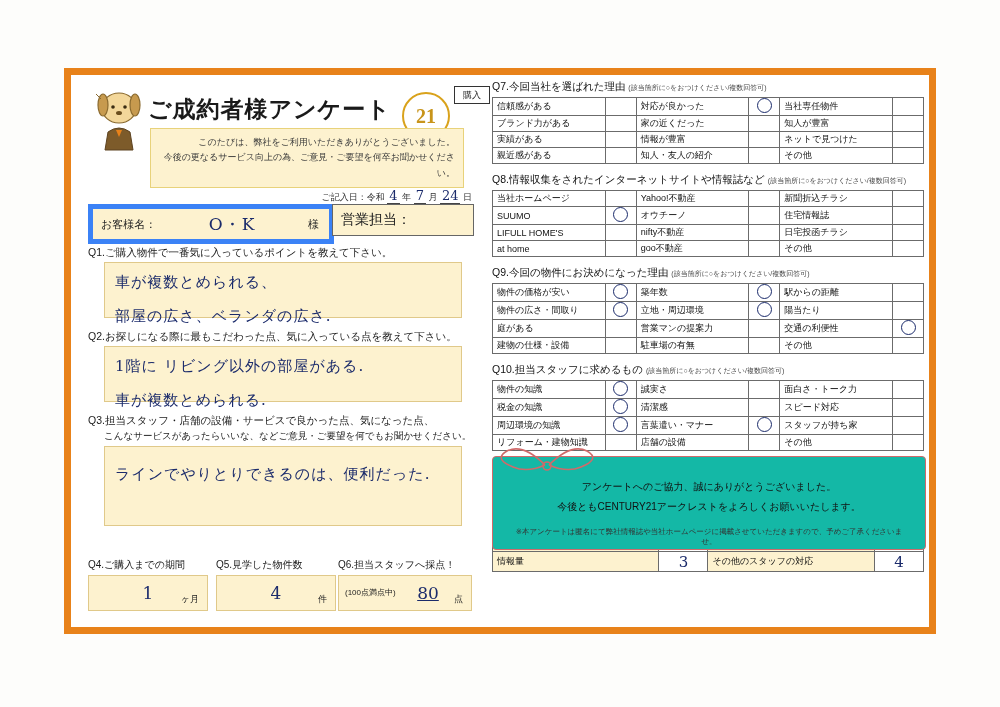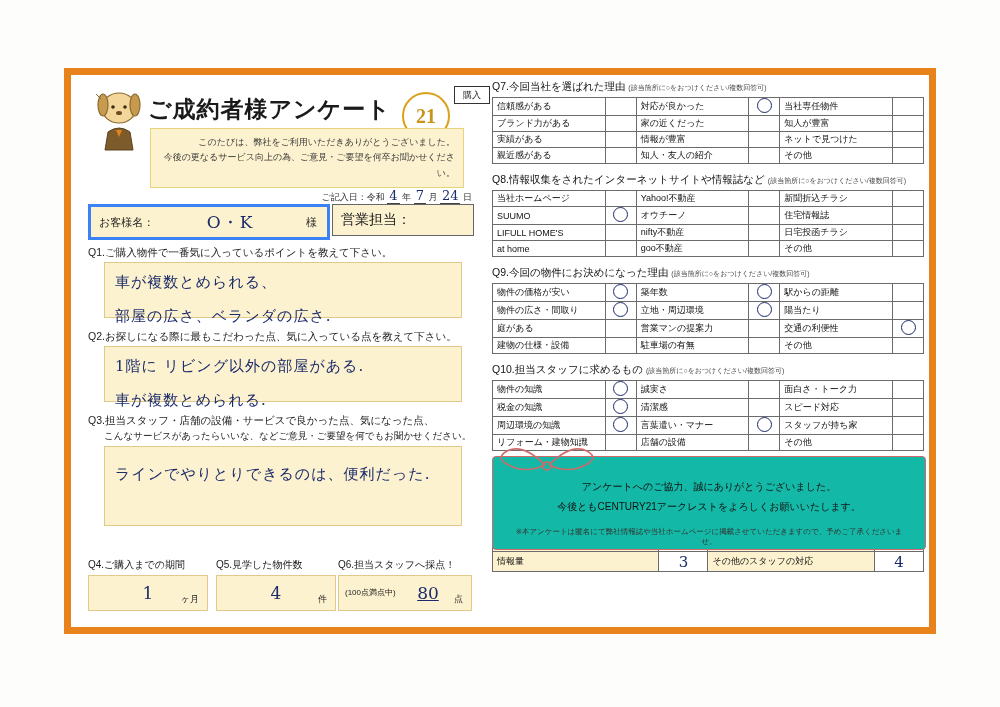--- a/index.html
+++ b/index.html
@@ -54,21 +54,21 @@
     position:absolute;left:200px;top:108px;width:196px;
     font-size:9px;color:#333;text-align:right;
   }
   .kinyubi .hand{
     font-family:"DejaVu Serif",serif;color:#1b2b6b;font-size:13px;
     padding:0 3px;
   }
   .kinyubi .ul{border-bottom:1px solid #444;padding:0 2px;}
   .namebox{
     position:absolute;left:12px;top:124px;width:236px;height:30px;
-    border:3px solid #3b82f6;background:#fdf2cf;
+    border:5px solid #3b82f6;background:#fdf2cf;
     display:flex;align-items:center;
   }
   .namebox .lbl{font-size:11px;padding-left:8px;color:#222;}
   .namebox .val{
     flex:1;text-align:center;font-size:17px;color:#1b2b6b;
     font-family:"DejaVu Serif",serif;letter-spacing:1px;
   }
   .namebox .suf{font-size:11px;padding-right:10px;color:#222;}
   .staffbox{
     position:absolute;left:256px;top:124px;width:140px;height:30px;

